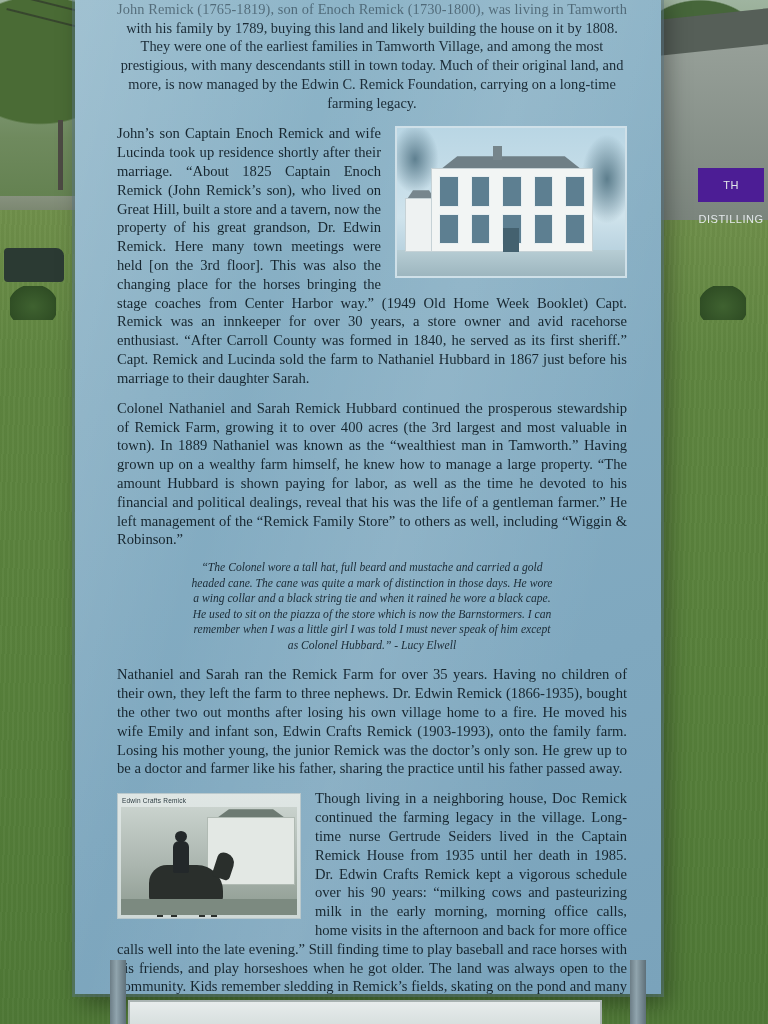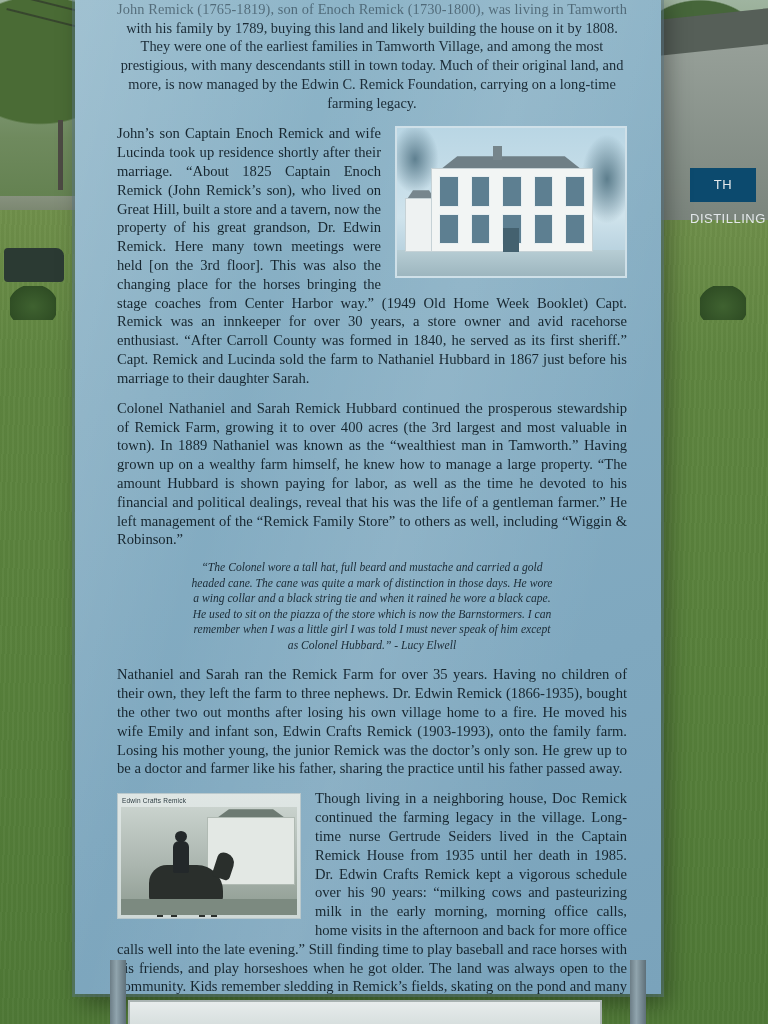--- a/index.html
+++ b/index.html
@@ -56,24 +56,24 @@
     background: linear-gradient(180deg, #9aa39c 0%, #7b857d 100%);
     border-left: 2px solid #69736c;
   }
   .bg-building-right .roof {
     position: absolute; left: -6px; top: -6px; width: 122px; height: 36px;
     background: #565f58;
     transform: skewY(-6deg);
   }
   .bg-sign-right {
     position: absolute;
-    right: 12px; top: 168px; width: 66px; height: 34px;
-    background: #0c4a6e;
+    right: 4px; top: 168px; width: 66px; height: 34px;
+    background: #4c1d95;
     color: #e3e8ea;
-    font-size: 13px;
+    font-size: 11px;
     line-height: 34px;
     text-align: center;
     letter-spacing: .5px;
     font-family: "Liberation Sans", sans-serif;
   }
   .bg-car {
     position: absolute;
     left: 4px; top: 248px; width: 60px; height: 34px;
     background: #2b3a33;
     border-radius: 4px 8px 4px 4px;

